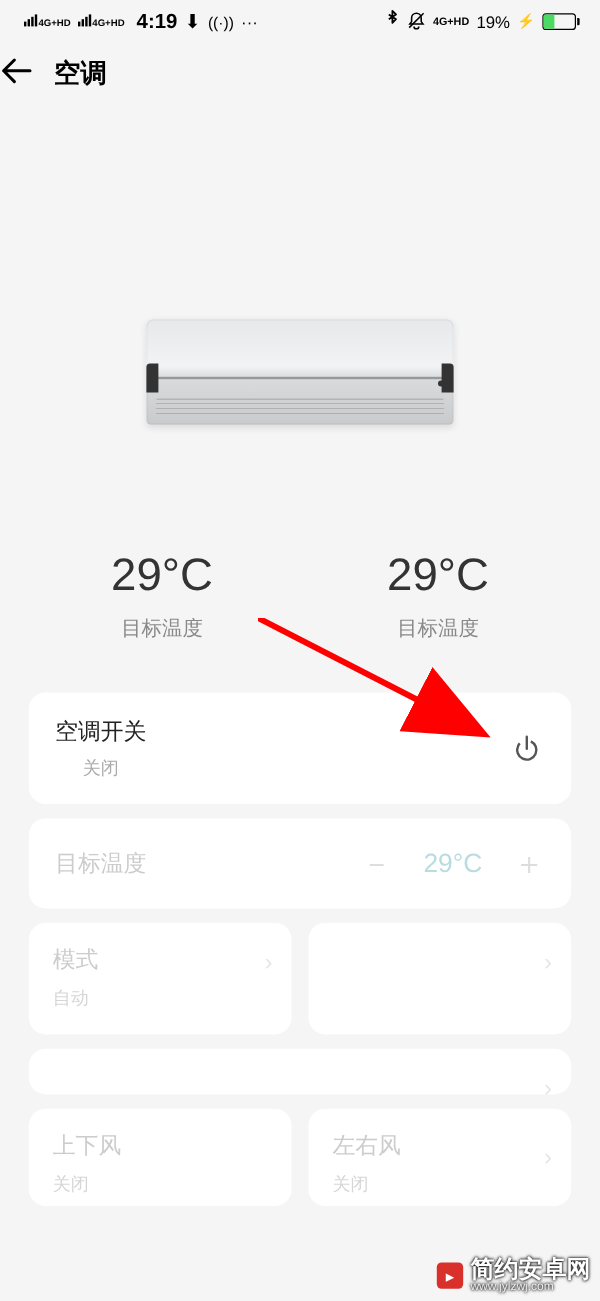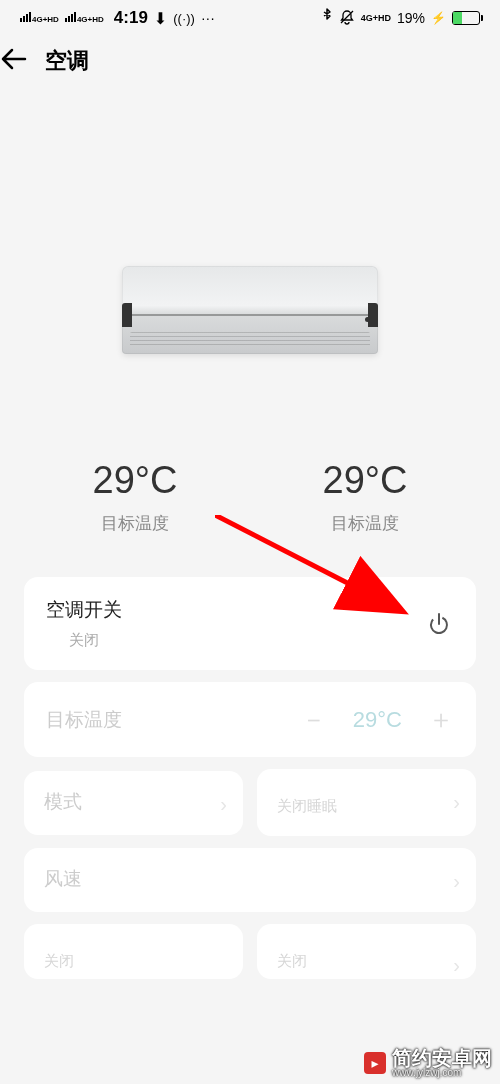--- a/index.html
+++ b/index.html
@@ -121,21 +121,21 @@
     .power-btn {
       width: 30px; height: 30px; display:flex; align-items:center; justify-content:center;
     }
 
     .target-card { display: flex; align-items: center; justify-content: space-between; }
     .target-label { font-size: 19px; color: #ccc; }
     .stepper { display: flex; align-items: center; gap: 26px; }
     .step-btn { font-size: 26px; color: #ddd; }
     .step-value { font-size: 22px; color: #b8dce0; font-weight: 400; }
 
-    .grid-row { display: flex; gap: 14px; margin: 12px 24px; align-items: center; }
+    .grid-row { display: flex; gap: 14px; margin: 12px 24px; }
     .grid-card {
       flex: 1; background: #fff; border-radius: 14px;
       padding: 18px 20px 20px; position: relative;
     }
     .grid-title { font-size: 19px; color: #ccc; }
     .grid-sub { font-size: 15px; color: #d6d6d6; margin-top: 10px; }
     .chevron {
       position: absolute; right: 16px; top: 22px;
       color: #e6e6e6; font-size: 20px;
     }
@@ -261,40 +261,41 @@
   <div class="stepper">
     <span class="step-btn">－</span>
     <span class="step-value">29°C</span>
     <span class="step-btn">＋</span>
   </div>
 </div>
 
 <div class="grid-row">
   <div class="grid-card">
     <div class="grid-title">模式</div>
+    <div class="grid-sub">自动</div>
     <span class="chevron">›</span>
   </div>
   <div class="grid-card">
-    <div class="grid-sub">关闭睡眠</div>
     <span class="chevron">›</span>
   </div>
 </div>
 
 <div class="grid-row">
   <div class="grid-card" style="flex:0 0 100%">
-    <div class="grid-title">风速</div>
     <span class="chevron">›</span>
   </div>
 </div>
 
 <div class="grid-row" style="margin-bottom:0">
   <div class="grid-card" style="padding-bottom:8px">
+    <div class="grid-title">上下风</div>
     <div class="grid-sub">关闭</div>
   </div>
   <div class="grid-card" style="padding-bottom:8px">
+    <div class="grid-title">左右风</div>
     <div class="grid-sub">关闭</div>
     <span class="chevron" style="top:30px">›</span>
   </div>
 </div>
 
 <div class="watermark">
   <div class="wm-logo">▸</div>
   <div class="wm-text">
     <span class="wm-zh">简约安卓网</span>
     <span class="wm-url">www.jylzwj.com</span>

